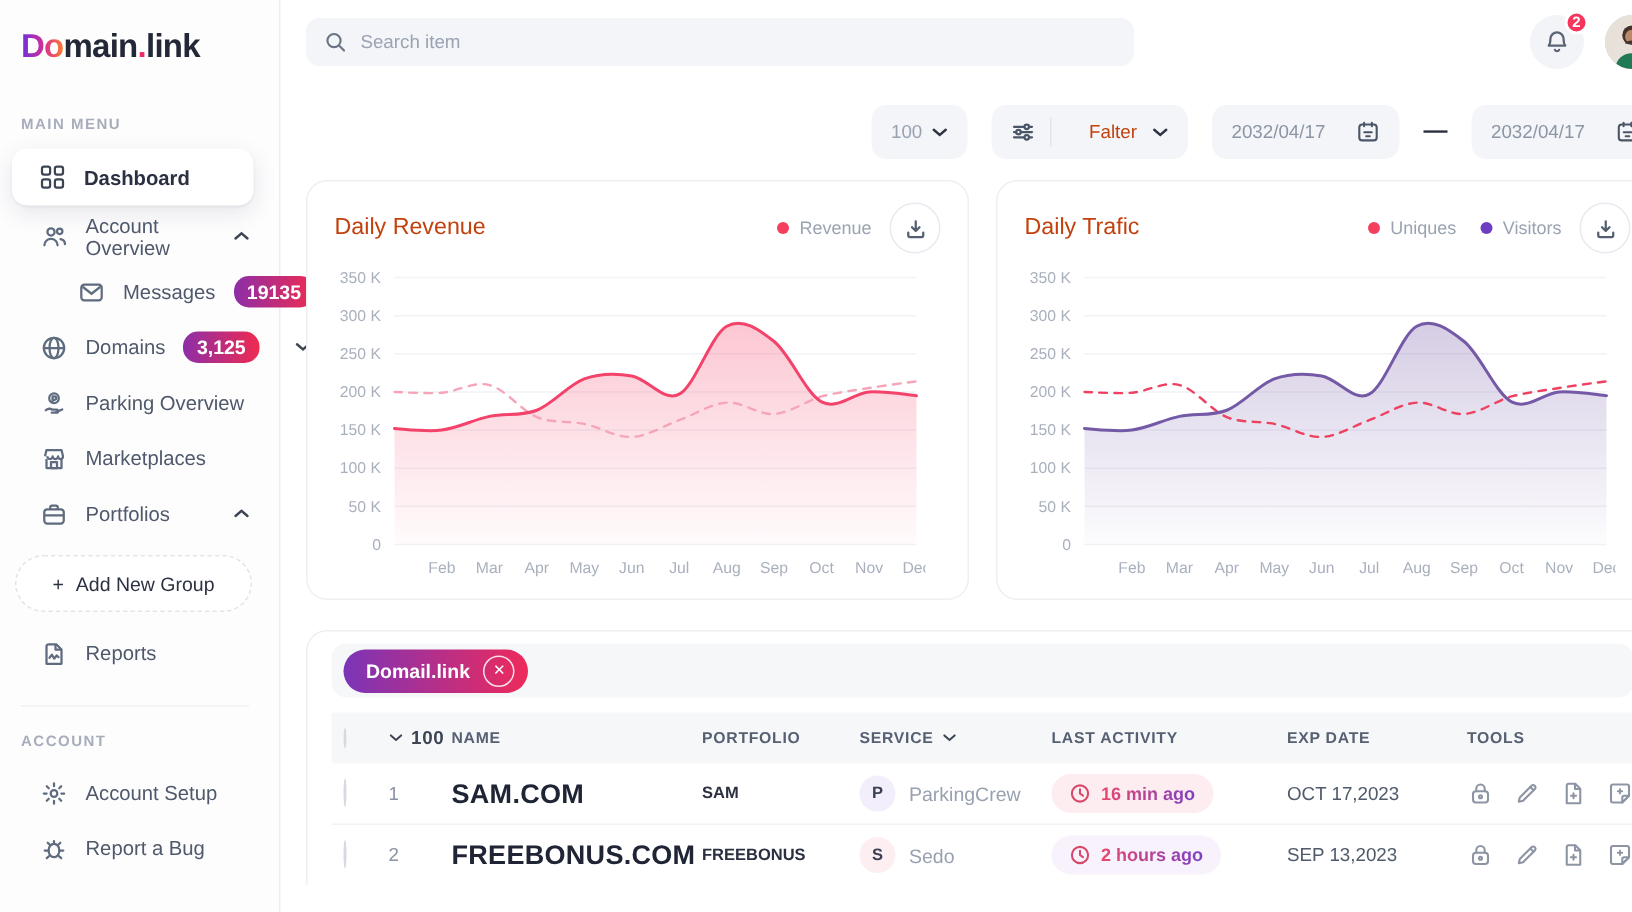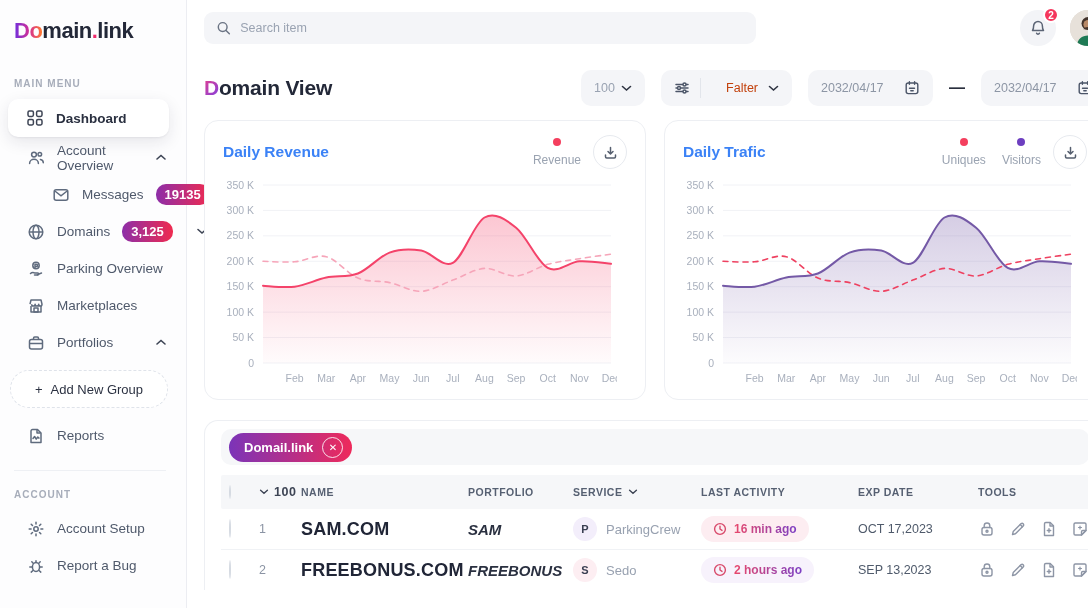--- a/index.html
+++ b/index.html
@@ -57,23 +57,23 @@
   .ctl-filter { width:131px; gap:10px; }
   .ctl-filter .vdiv { width:1px; height:20px; background:#e2e5eb; }
   .ctl-filter .lbl { color:#c2410c; flex:1;text-align:right; }
   .ctl-date { width:125px; justify-content:space-between; color:#8d96a5; }
   .date-dash { color:#2a2f3e; font-weight:700; }
 
   
   .charts { margin-top:14px; display:grid; grid-template-columns:1fr 1fr; gap:18px; }
   .card { border:1px solid #edeff3; border-radius:14px; background:#fff; padding:14px 18px 10px; }
   .card-head { display:flex; align-items:center; }
-  .card-title { font-size:15.5px; font-weight:700; color:#3b82f6; }
+  .card-title { font-size:15.5px; font-weight:400; color:#c2410c; }
   .legend { margin-left:auto; display:flex; align-items:center; gap:16px; margin-right:12px; }
-  .leg-item { display:flex; align-items:center; gap:7px; font-size:12px; color:#9aa3b1;flex-direction:column; }
+  .leg-item { display:flex; align-items:center; gap:7px; font-size:12px; color:#9aa3b1; }
   .leg-dot { width:8px; height:8px; border-radius:50%; }
   .dl-btn { width:34px; height:34px; border:1px solid #e7eaef; border-radius:50%; background:#fff;
     display:flex; align-items:center; justify-content:center; cursor:pointer; }
   .chart-svg { width:394px; height:212px; margin-top:8px; display:block;
     font-family:"Liberation Sans","DejaVu Sans",sans-serif; }
 
   
   .table-card { margin-top:20px; border:1px solid #edeff3; border-bottom:none; border-radius:14px 14px 0 0;
     padding:8px 16px 0; height:170px; overflow:hidden; }
   .chip-strip { background:#f6f7f9; border-radius:10px; height:36px; display:flex; align-items:center; padding:0 8px; }
@@ -85,21 +85,21 @@
     padding-left:8px; font-size:10.5px; font-weight:700; letter-spacing:.5px; color:#566072; }
   .trow { height:41px; display:flex; align-items:center; padding-left:8px; border-bottom:1px solid #f0f2f5; }
   .col-check { width:30px; } .col-num { width:42px; } .col-name { width:167px; }
   .col-portfolio { width:105px; } .col-service { width:128px; } .col-activity { width:157px; }
   .col-exp { width:120px; } .col-tools { flex:1; display:flex; align-items:center; gap:13px; }
   .checkbox { width:17px; height:17px; border:1.5px solid #d5dae2; border-radius:50%; background:#fff; cursor:pointer; }
   .hd-count { display:flex; align-items:center; gap:5px; color:#3d4454; font-size:12.5px; font-weight:600; }
   .hd-service { display:flex; align-items:center; gap:6px; }
   .row-num { color:#8b94a4; font-size:12.5px; }
   .row-name { font-size:18px; font-weight:700; color:#202536; letter-spacing:.2px; }
-  .row-portfolio { font-size:15px; font-weight:600; color:#2a3040;font-style:italic; }
+  .row-portfolio { font-size:11px; font-weight:600; color:#2a3040; }
   .svc { display:flex; align-items:center; gap:9px; font-size:13px; color:#98a1b0; }
   .svc-ini { width:24px; height:24px; border-radius:50%; display:flex; align-items:center; justify-content:center;
     font-size:11px; font-weight:700; color:#3a3f52; }
   .svc-ini.p { background:#f3eefb; } .svc-ini.s { background:#fdeef2; }
   .act-pill { display:inline-flex; align-items:center; gap:7px; height:26px; padding:0 12px; border-radius:14px; font-size:12px; font-weight:600; }
   .act-pill .txt { background:linear-gradient(90deg,#e8486b,#7b3fc4); -webkit-background-clip:text; background-clip:text; color:transparent; }
   .act-pill.pink { background:#fdedf1; } .act-pill.lav { background:#f7f2fc; }
   .row-exp { font-size:12.5px; color:#4f5a6b; }
   .tool-btn { background:none; border:none; cursor:pointer; padding:0; display:flex; }
 </style>
@@ -247,21 +247,20 @@
               <circle cx="18" cy="13.5" r="6.5" fill="#43332b"></circle>
               <circle cx="18" cy="14.5" r="4.6" fill="#b98a68"></circle>
               <path d="M18 17c-2.2 0-4 .8-4.6 2.2h9.2C22 17.8 20.2 17 18 17z" fill="#43332b"></path>
               <path d="M7 36c0-6.5 5-10.5 11-10.5S29 29.5 29 36z" fill="#1f7a55"></path>
             </svg>
         </div>
       </div>
     </div>
 
     <div class="page-head">
-      <div class="page-title"><span class="grad">D</span><span>omain View</span></div>
       <div class="controls">
         <div class="pillctl ctl-100">
           <span>100</span>
           <svg width="11" height="7" viewBox="0 0 11 7" fill="none" stroke="#2e3442" stroke-width="1.6" stroke-linecap="round">
               <path d="M1.5 1.5L5.5 5 9.5 1.5"></path>
             </svg>
         </div>
         <div class="pillctl ctl-filter">
           <svg width="16" height="16" viewBox="0 0 16 16" fill="none" stroke="#4b5568" stroke-width="1.5" stroke-linecap="round">
               <path d="M2 4.5h12M2 8h12M2 11.5h12"></path>

